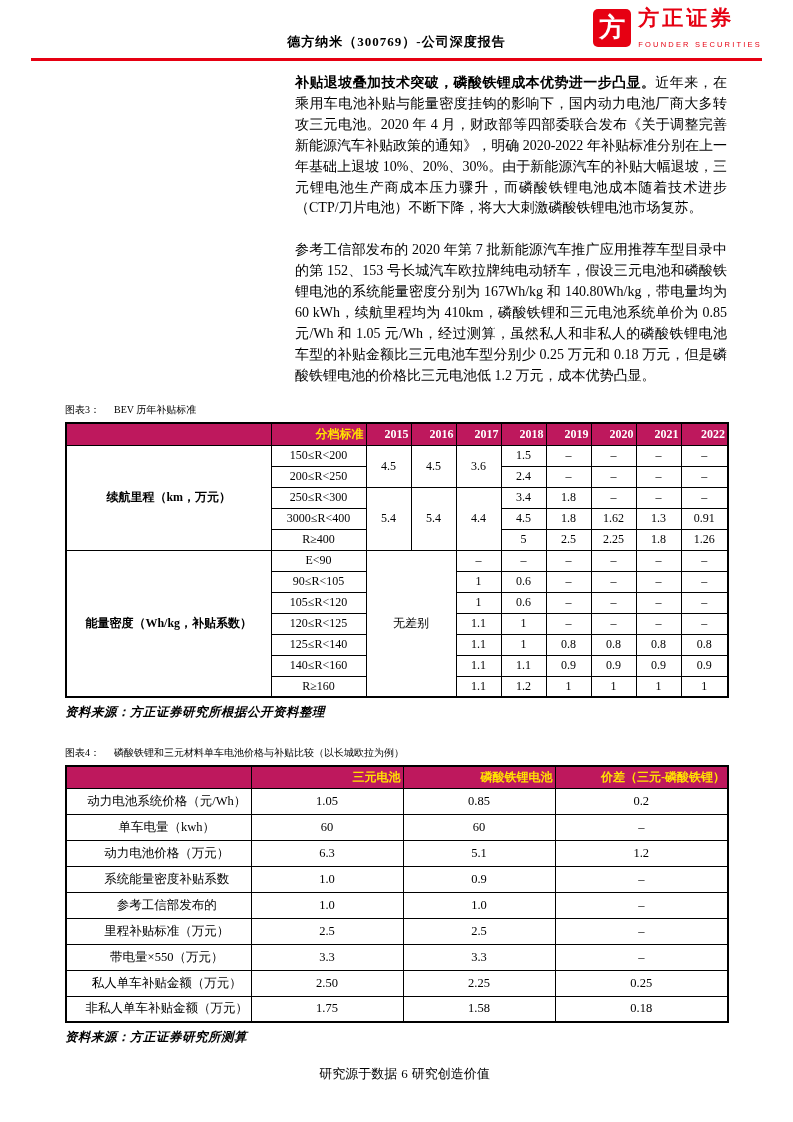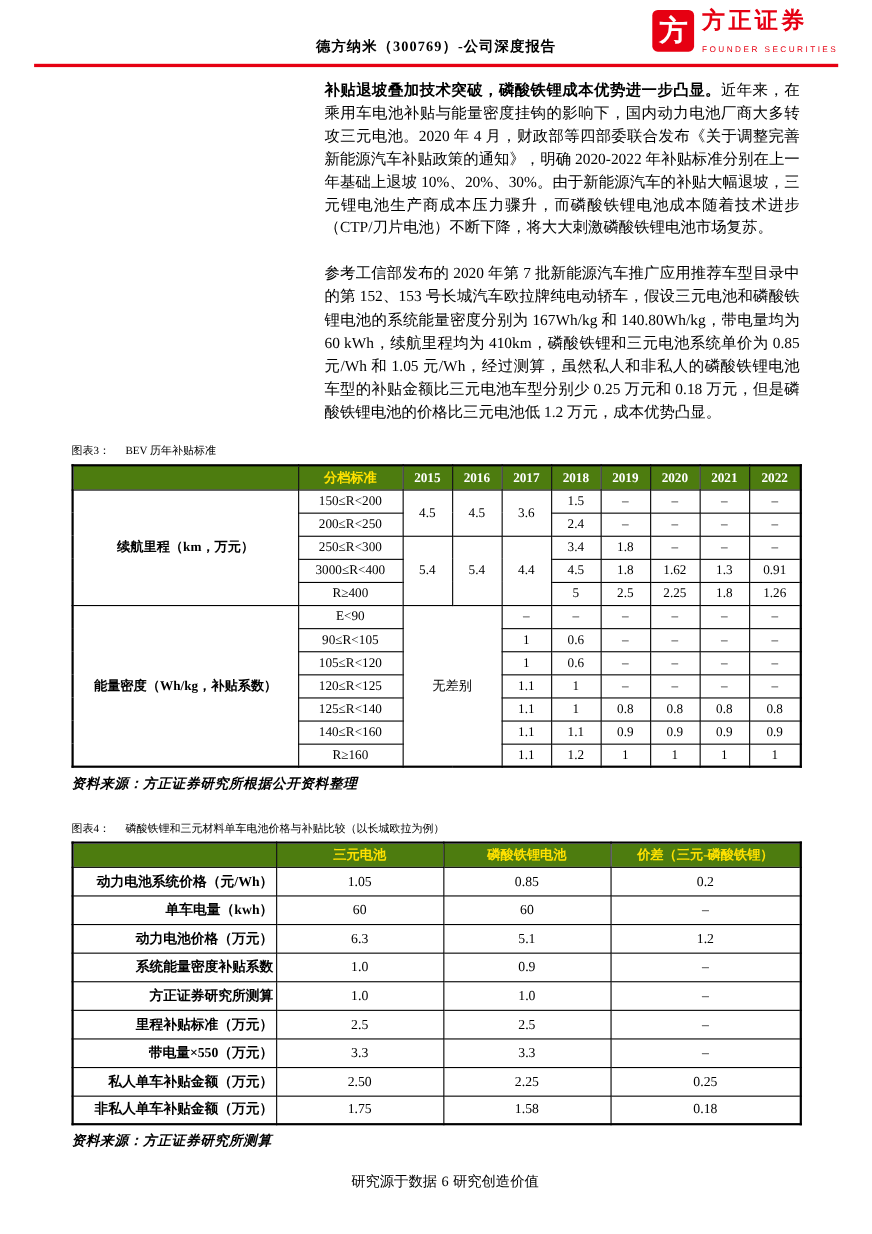--- a/index.html
+++ b/index.html
@@ -28,26 +28,26 @@
   .figblock { position:absolute; left:65px; width:663px; }
   .fig3 { top:403px; }
   .fig4 { top:746px; }
   .fig-label { font-size:10px; margin-bottom:5px; }
   .fig-label .figtitle { margin-left:14px; }
   .source { font-size:12.5px; font-style:italic; font-weight:bold; margin-top:6px; letter-spacing:0.5px; }
 
   
   table { border-collapse:collapse; table-layout:fixed; width:662px; border:2px solid #000; }
   th, td { border:1px solid #000; text-align:center; vertical-align:middle; font-size:12px; padding:1px 2px; overflow:hidden; }
-  thead th { background:#4d7c0f; color:#ffffff; font-weight:bold; height:22px; }
+  thead th { background:#be185d; color:#ffffff; font-weight:bold; height:22px;text-align:right; }
   th.hy { color:#ffe100; }
   #tbl3 td { height:21px; }
   #tbl3 td.group { font-weight:bold;text-align:center; }
   #tbl4 td { height:26px; font-size:12.5px; }
-  #tbl4 td.lbl { text-align:right; padding-left:18px; font-weight:bold;margin-left:21px; }
+  #tbl4 td.lbl { text-align:center; padding-left:18px; font-weight:normal;margin-left:21px; }
   #tbl4 thead th { height:22px; }
 
   
   .footer { position:absolute; left:16px; right:0; top:1065px; text-align:center; font-size:13px; }
   .footer .pg { margin:0 4px; }
 </style>
 </head>
 <body>
 
 <div class="page">
@@ -255,21 +255,21 @@
             <td>5.1</td>
             <td>1.2</td>
           </tr>
           <tr>
             <td class="lbl">系统能量密度补贴系数</td>
             <td>1.0</td>
             <td>0.9</td>
             <td>–</td>
           </tr>
           <tr>
-            <td class="lbl">方正证券研究所测算</td>
+            <td class="lbl">参考工信部发布的</td>
             <td>1.0</td>
             <td>1.0</td>
             <td>–</td>
           </tr>
           <tr>
             <td class="lbl">里程补贴标准（万元）</td>
             <td>2.5</td>
             <td>2.5</td>
             <td>–</td>
           </tr>

